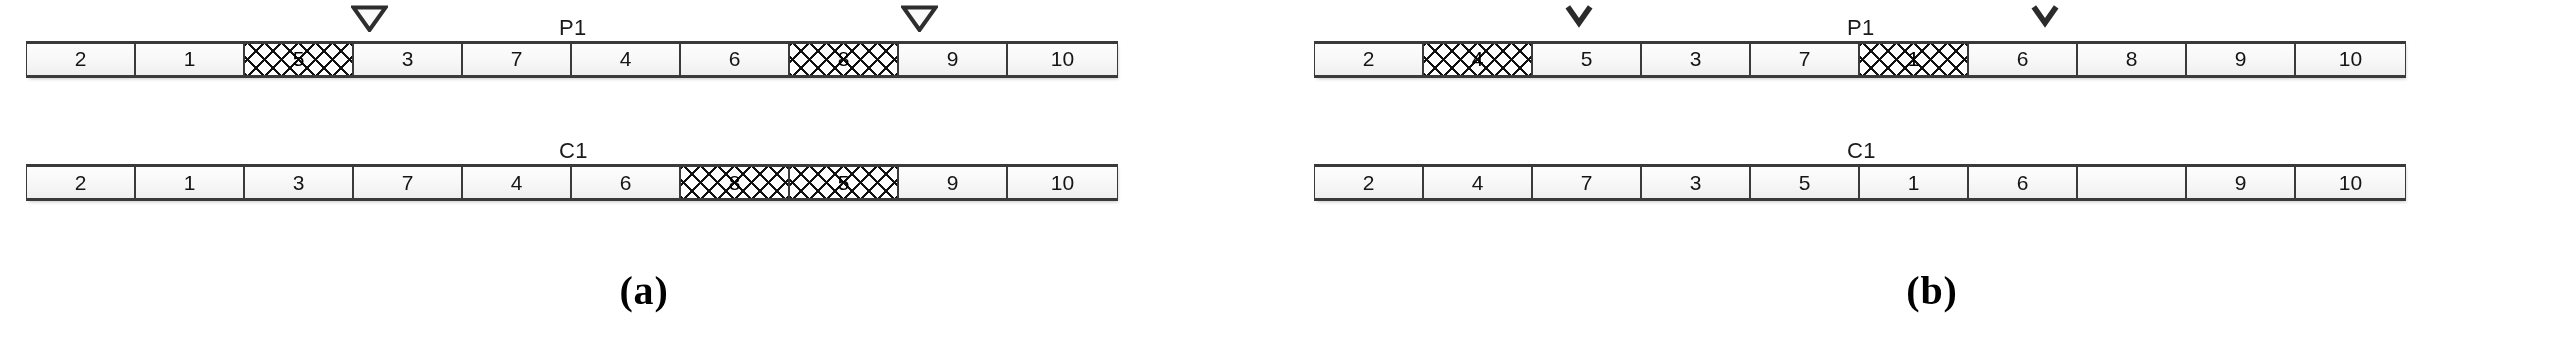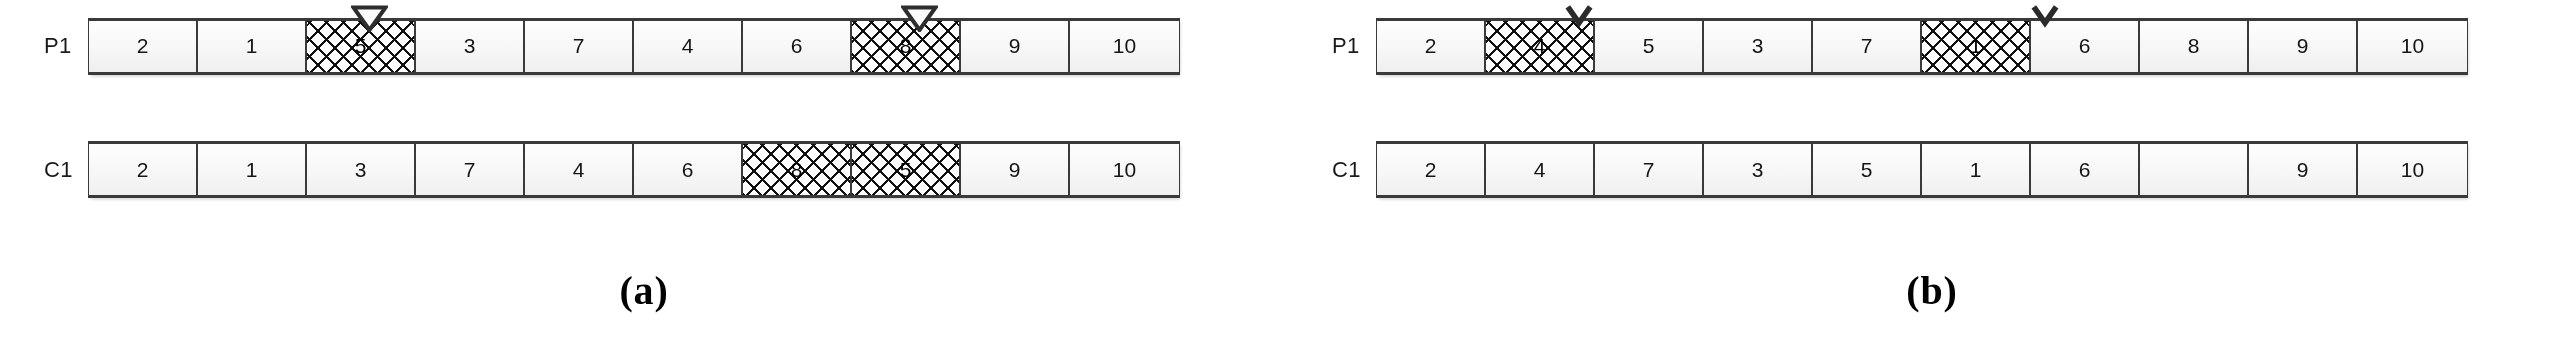--- a/index.html
+++ b/index.html
@@ -27,21 +27,21 @@
     width: 1288px;
     height: 346px;
     flex: 0 0 auto;
   }
   .panel.panel-b { width: 1288px; }
 
   
   .row {
     position: absolute;
     display: flex;
-    flex-direction: row;
+    flex-direction: column;
     align-items: center;
     height: 63px;
     justify-content: flex-end;
   }
   .row-label {
     width: 62px;
     flex: 0 0 auto;
     text-align: left;
     padding-left: 18px;
     box-sizing: border-box;

